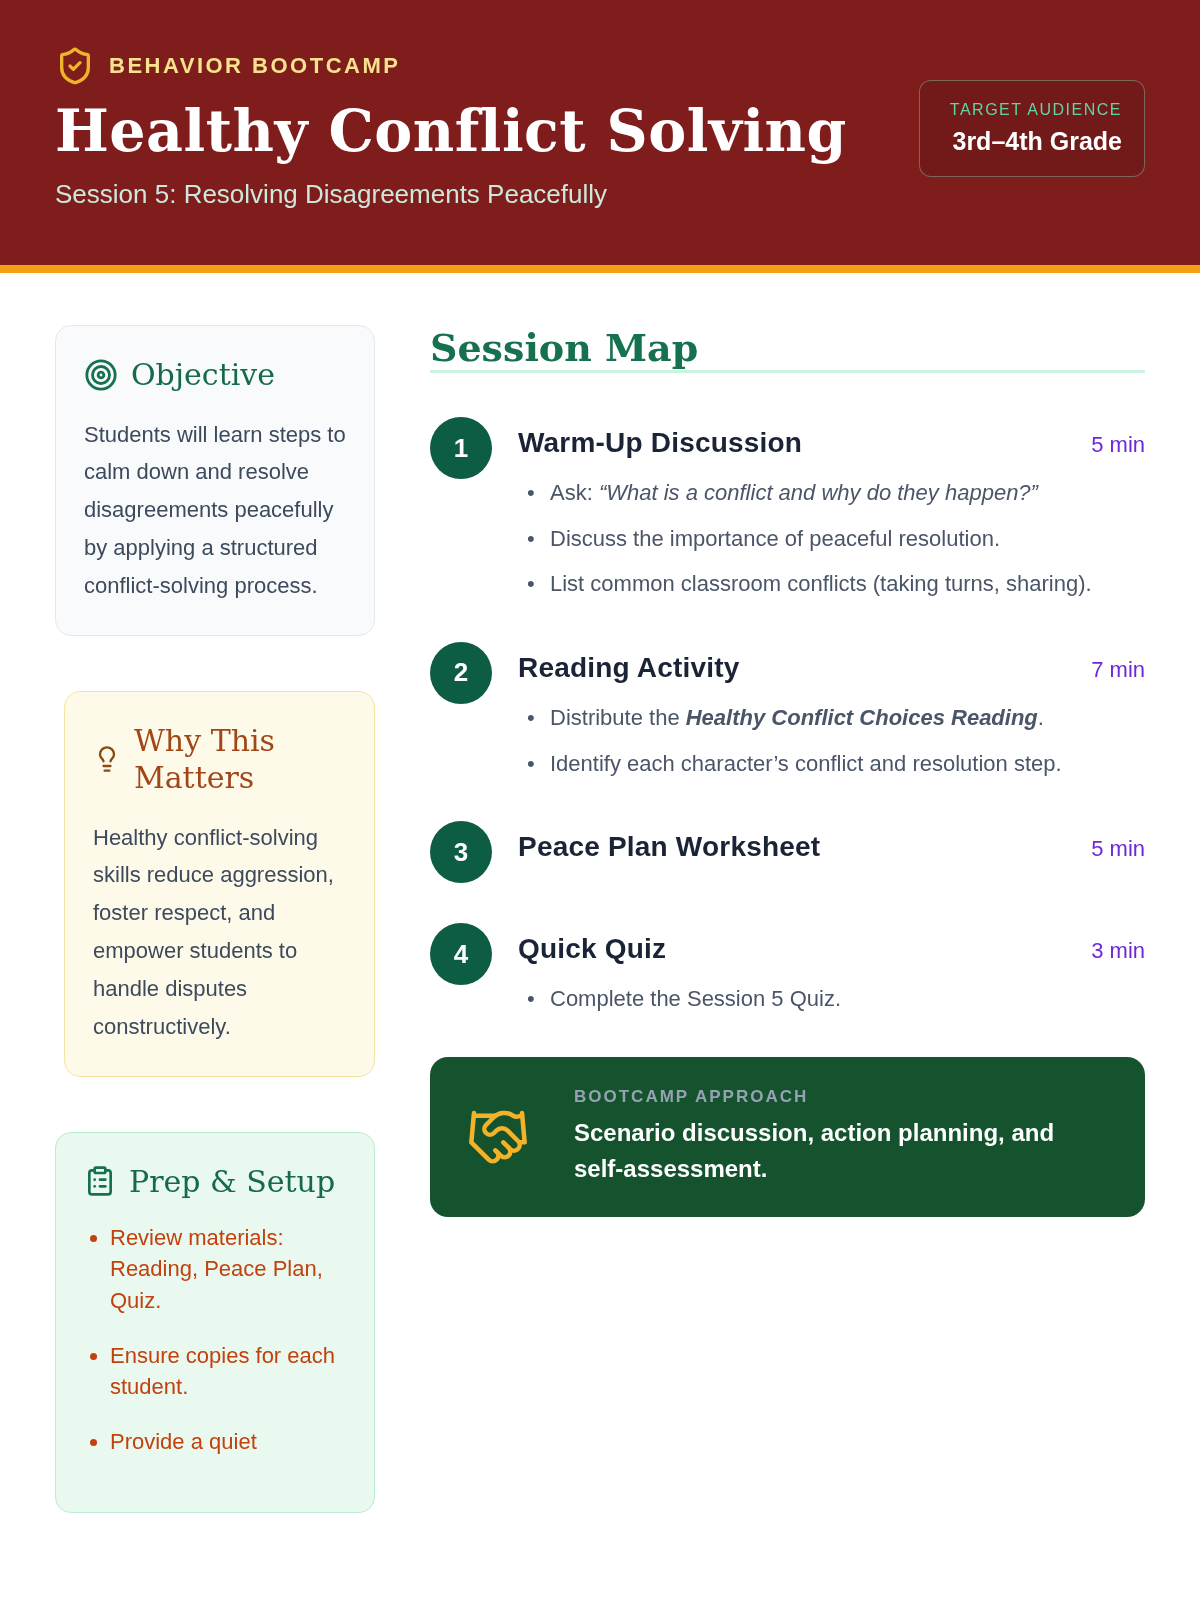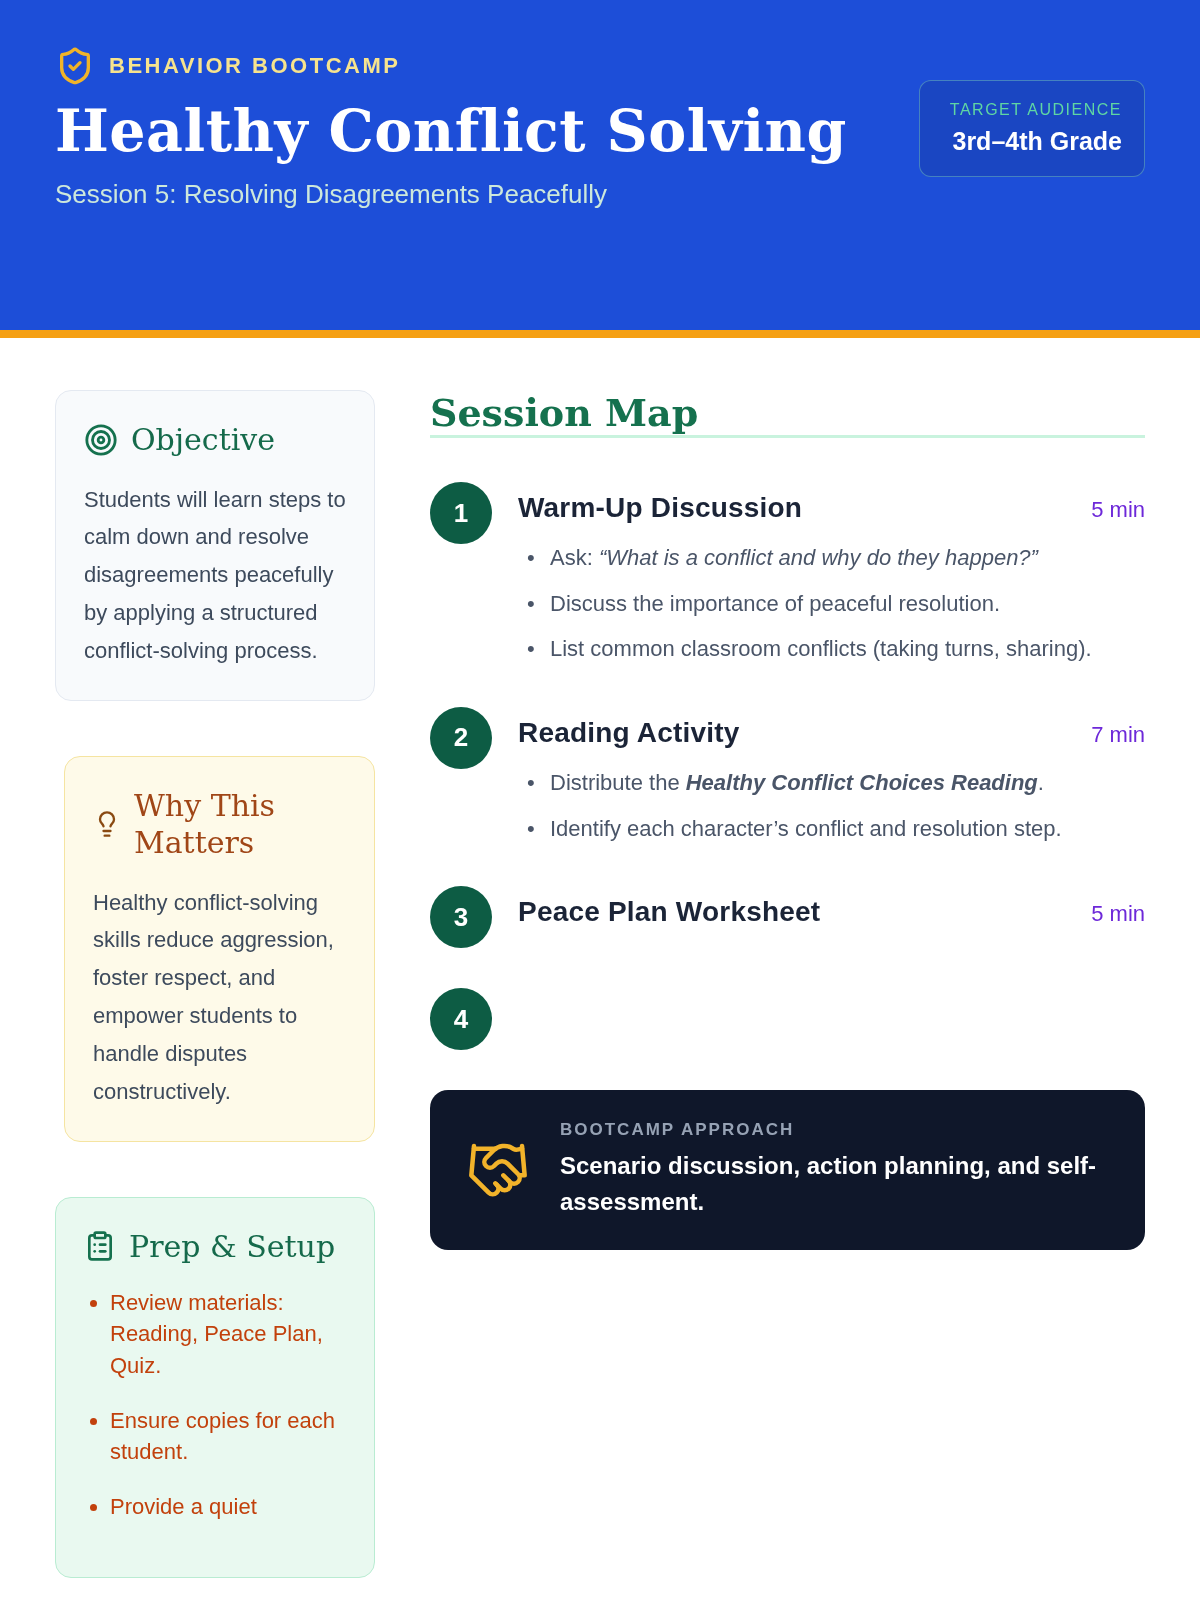--- a/index.html
+++ b/index.html
@@ -3,21 +3,21 @@
 <meta charset="utf-8">
 <style>
   html,body { margin:0; padding:0; background:#ffffff; }
   .page {
     width:1200px; height:1600px; overflow:hidden; position:relative;
     background:#ffffff; font-family:"Liberation Sans", sans-serif;
   }
 
   
   .hero {
-    background:#1d4ed8; height:330px; box-sizing:border-box;
+    background:#7f1d1d; height:265px; box-sizing:border-box;
     padding:46px 55px 0 55px; display:flex; justify-content:space-between;
   }
   .brand-row { display:flex; align-items:center; gap:14px; margin-bottom:14px; }
   .brand {
     color:#f7e38d; font-weight:bold; font-size:22px; letter-spacing:2.5px;
   }
   .hero-title {
     margin:0; color:#ffffff; font-family:"DejaVu Serif", serif;
     font-weight:600; font-size:57px; line-height:1.1; letter-spacing:0.5px;
   }
@@ -71,22 +71,22 @@
   .step-bullets li {
     position:relative; padding-left:32px; color:#4a5568;
     font-size:22px; line-height:1.62; margin-top:10px;
   }
   .step-bullets li::before { content:"\2022"; position:absolute; left:9px; color:#4a5568; }
   .seg-i { font-style:italic; }
   .seg-bi { font-style:italic; font-weight:bold; }
 
   
   .approach {
-    background:#0f172a; border-radius:18px;
-    padding:30px 36px; display:flex; align-items:center; gap:30px;
+    background:#14532d; border-radius:18px;
+    padding:30px 36px; display:flex; align-items:center; gap:44px;
   }
   .approach-label { color:#96a2b4; font-size:17px; font-weight:bold; letter-spacing:2px; margin-bottom:8px; }
   .approach-text { color:#ffffff; font-size:24px; font-weight:bold; line-height:1.5; }
   .icon { flex:0 0 auto; display:inline-flex; }
 </style>
 </head>
 <body>
 
 <div class="page">
 
@@ -200,20 +200,29 @@
             <div class="step-circle">3</div>
             <div class="step-content">
               <div class="step-title-row">
                 <span class="step-title">Peace Plan Worksheet</span>
                 <span class="step-time">5 min</span>
               </div>
             </div>
           </div>
           <div class="step">
             <div class="step-circle">4</div>
+            <div class="step-content">
+              <div class="step-title-row">
+                <span class="step-title">Quick Quiz</span>
+                <span class="step-time">3 min</span>
+              </div>
+              <ul class="step-bullets">
+                <li><span>Complete the Session 5 Quiz.</span></li>
+              </ul>
+            </div>
           </div>
         </div>
 
       <div class="approach">
         <span class="icon">
           <svg width="64" height="64" viewBox="0 0 24 24" fill="none" stroke="#f2b32a" stroke-width="1.7" stroke-linecap="round" stroke-linejoin="round">
             <path d="m11 17 2 2a1 1 0 1 0 3-3"></path>
             <path d="m14 14 2.5 2.5a1 1 0 1 0 3-3l-3.88-3.88a3 3 0 0 0-4.24 0l-.88.88a1 1 0 1 1-3-3l2.81-2.81a5.79 5.79 0 0 1 7.06-.87l.47.28a2 2 0 0 0 1.42.25L21 4"></path>
             <path d="m21 3 1 11h-2"></path>
             <path d="M3 3 2 14l6.5 6.5a1 1 0 1 0 3-3"></path>

